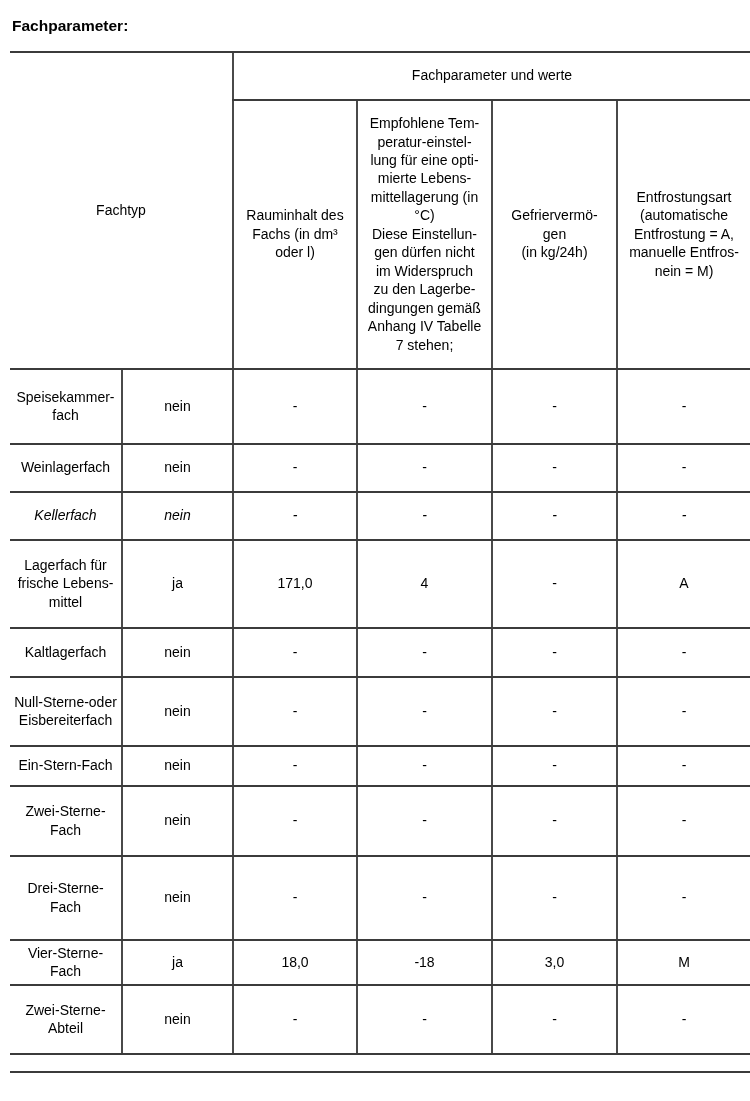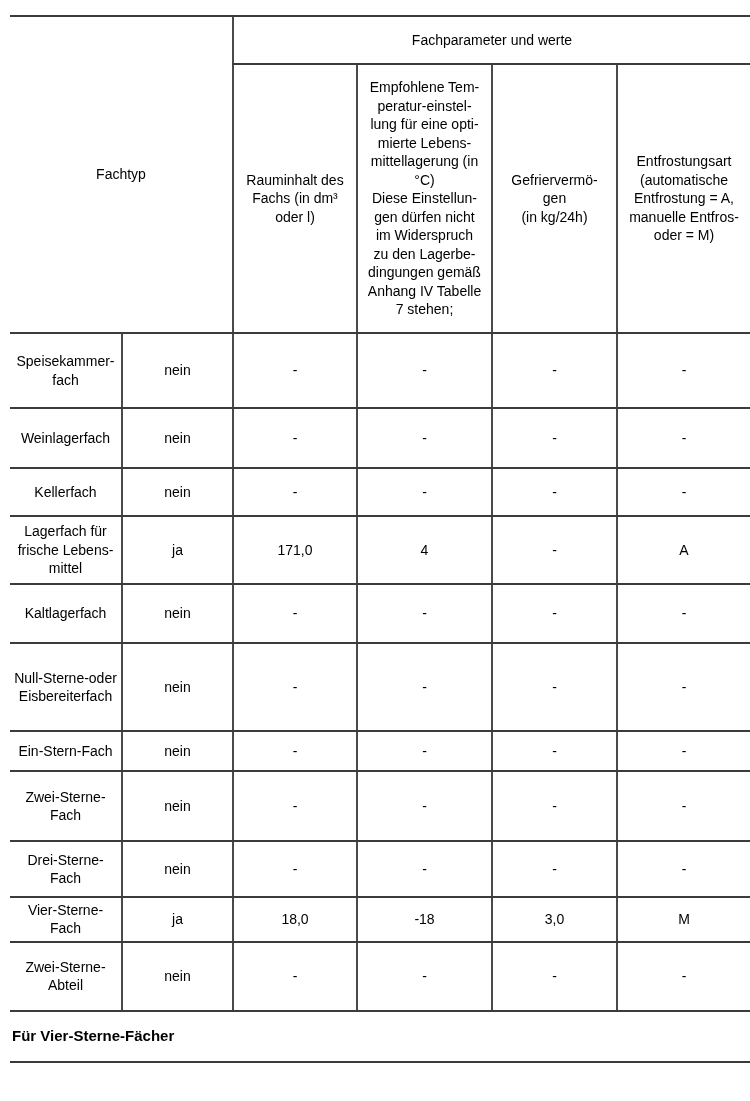--- a/index.html
+++ b/index.html
@@ -46,28 +46,28 @@
   .bt { border-top: 2px solid #3b3b3b; }
   .bb { border-bottom: 2px solid #3b3b3b; }
   .bl { border-left: 2px solid #4a4a4a; border-radius: 9px; }
   .name-cell {
     text-align: left;
     padding-left: 3px;
   }
   thead tr:nth-child(1) { height: 48px; }
   thead tr:nth-child(2) { height: 269px; }
   tbody tr:nth-child(1)  { height: 75px; }
-  tbody tr:nth-child(2)  { height: 60px; }
-  tbody tr:nth-child(3)  { height: 48px; }
-  tbody tr:nth-child(4)  { height: 68px; }
-  tbody tr:nth-child(5)  { height: 59px; }
-  tbody tr:nth-child(6)  { height: 88px; }
+  tbody tr:nth-child(2)  { height: 48px; }
+  tbody tr:nth-child(3)  { height: 48px; font-style: italic; }
+  tbody tr:nth-child(4)  { height: 88px; }
+  tbody tr:nth-child(5)  { height: 49px; }
+  tbody tr:nth-child(6)  { height: 69px; }
   tbody tr:nth-child(7)  { height: 40px; }
   tbody tr:nth-child(8)  { height: 70px; }
-  tbody tr:nth-child(9)  { height: 56px; }
+  tbody tr:nth-child(9)  { height: 84px; }
   tbody tr:nth-child(10) { height: 35px; }
   tbody tr:nth-child(11) { height: 69px; }
   .footer-heading {
     margin: 0;
     padding-top: 15px;
     padding-left: 2px;
     font-size: 15px;
     font-weight: 700;
     line-height: 1.2;
   }
@@ -75,20 +75,21 @@
     width: 740px;
     border-top: 2px solid #3b3b3b;
     margin-top: 16px;
   }
 </style>
 </head>
 <body>
 
 <div class="page">
 
+  <p class="doc-title">Fachparameter:</p>
 
   <table class="fach-table">
     <colgroup>
       <col style="width:112px">
       <col style="width:111px">
       <col style="width:124px">
       <col style="width:135px">
       <col style="width:125px">
       <col style="width:133px">
     </colgroup>
@@ -114,21 +115,21 @@
 dingungen gemäß
 Anhang IV Tabelle
 7 stehen;</th>
         <th class="bb bl">Gefriervermö-
 gen
 (in kg/24h)</th>
         <th class="bb bl">Entfrostungsart
 (automatische
 Entfrostung = A,
 manuelle Entfros-
-oder = M)</th>
+nein = M)</th>
       </tr>
     </thead>
     <tbody>
         <tr>
       <td class="bb name-cell">Speisekammer-
 fach</td>
       <td class="bb bl">nein</td>
       <td class="bb bl">-</td>
       <td class="bb bl">-</td>
       <td class="bb bl">-</td>
@@ -216,17 +217,16 @@
 Abteil</td>
       <td class="bb bl">nein</td>
       <td class="bb bl">-</td>
       <td class="bb bl">-</td>
       <td class="bb bl">-</td>
       <td class="bb bl">-</td>
     </tr>
       </tbody>
   </table>
 
-  <p class="footer-heading">Für Vier-Sterne-Fächer</p>
 
   <div class="bottom-rule"></div>
 
 </div>
 
 </body></html>

